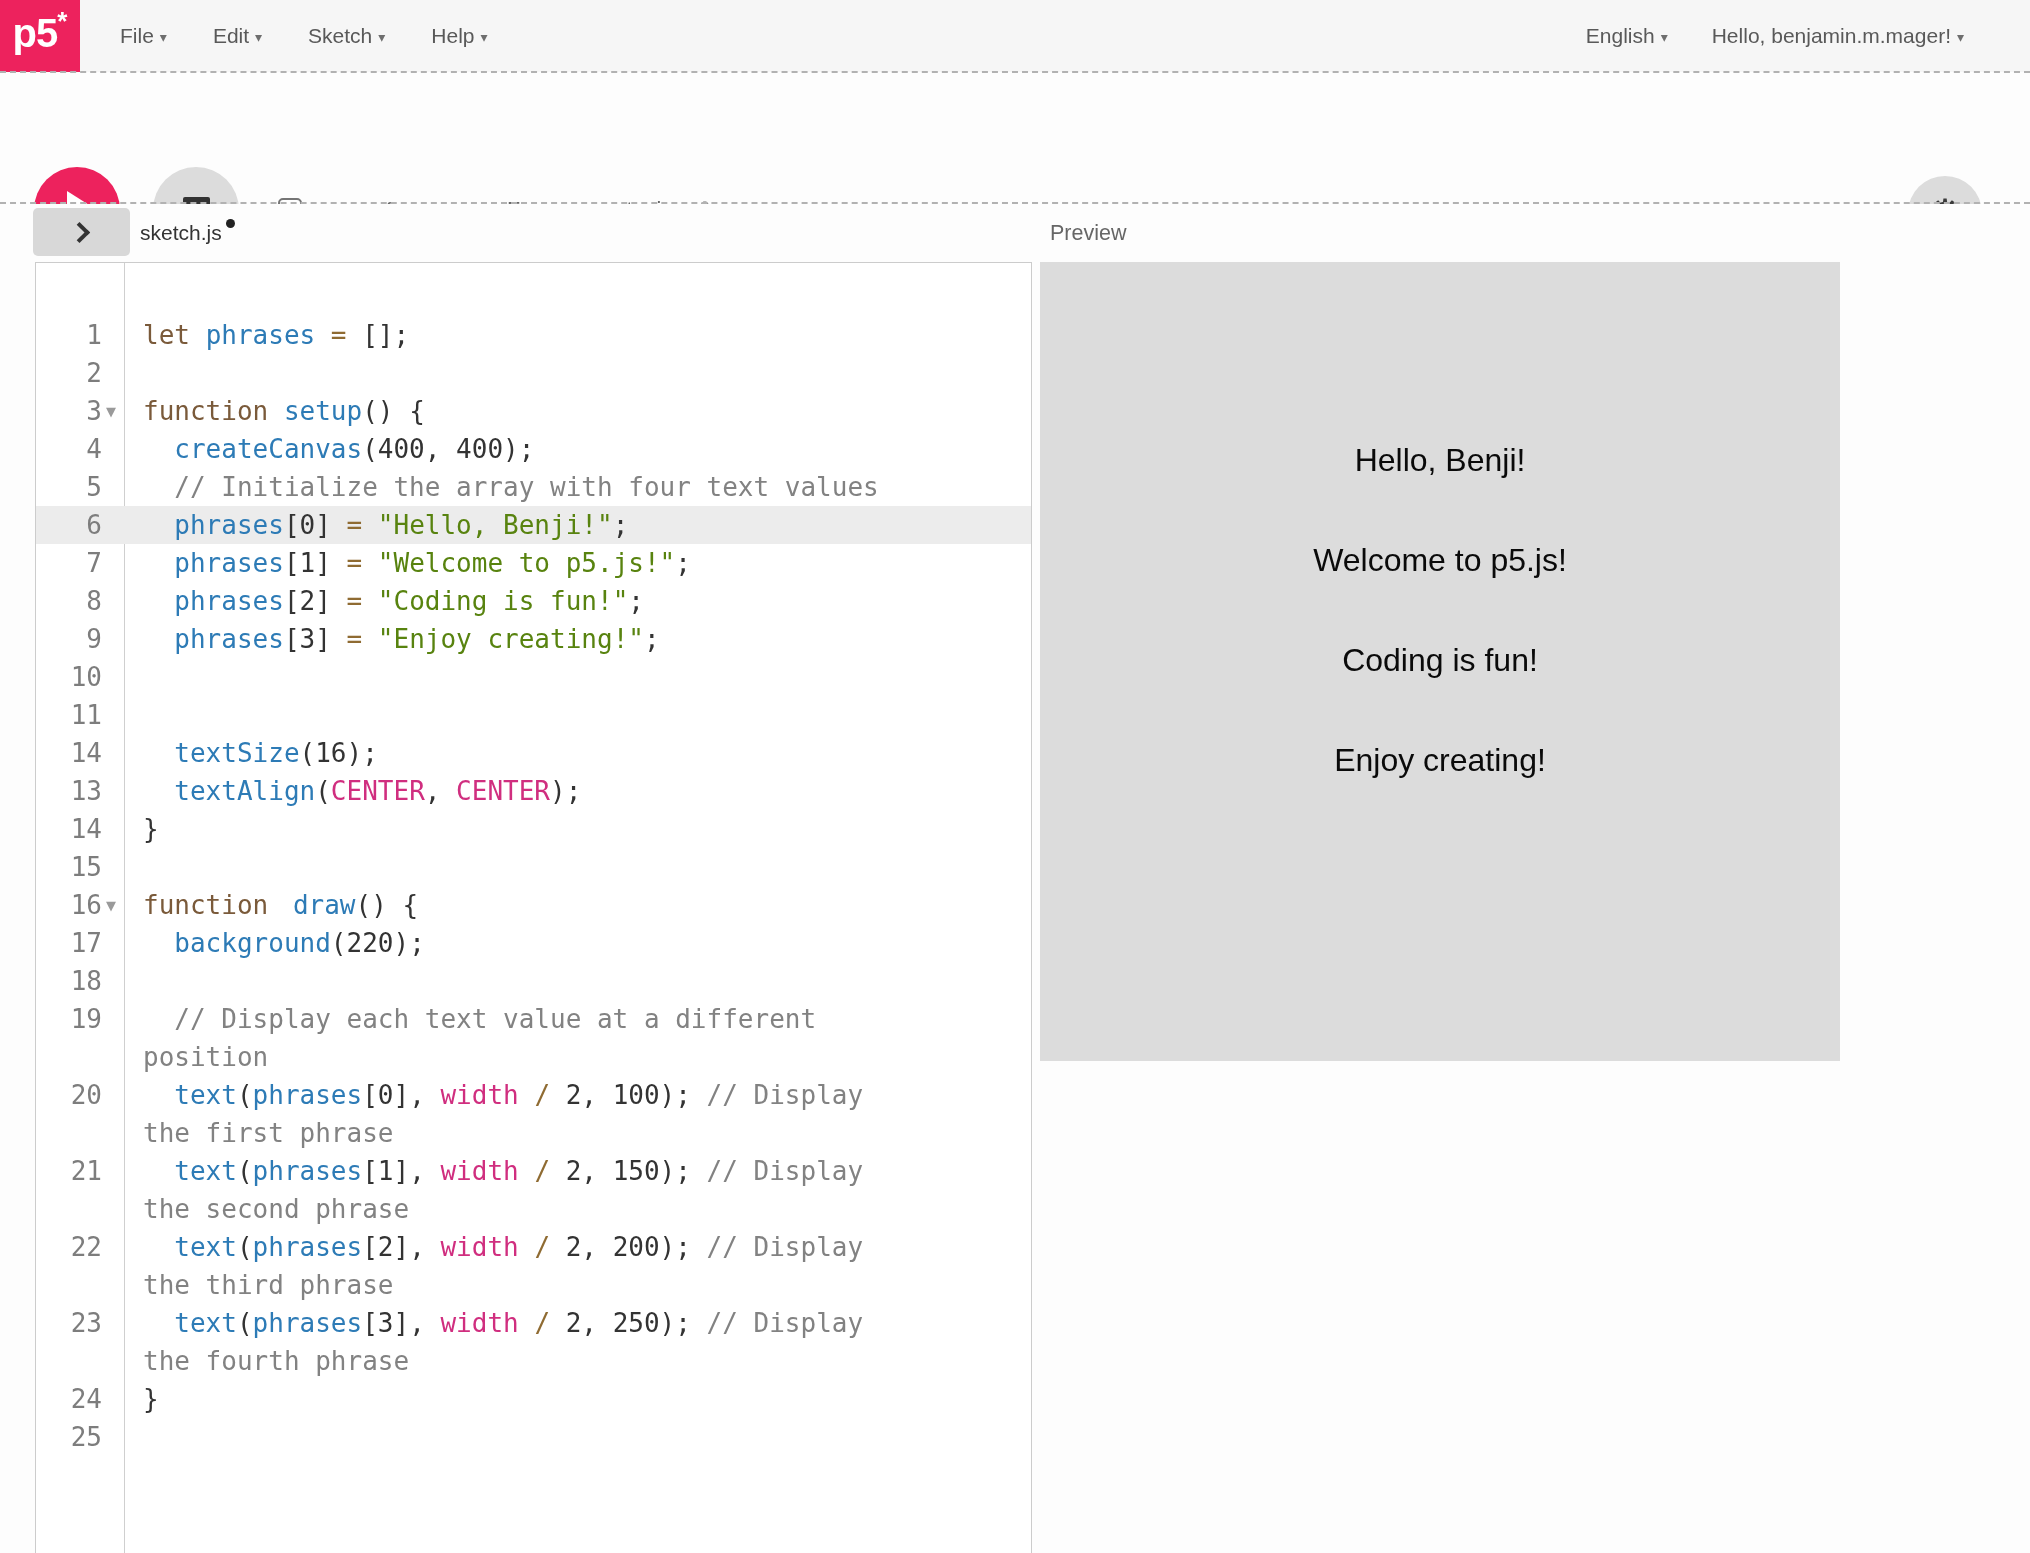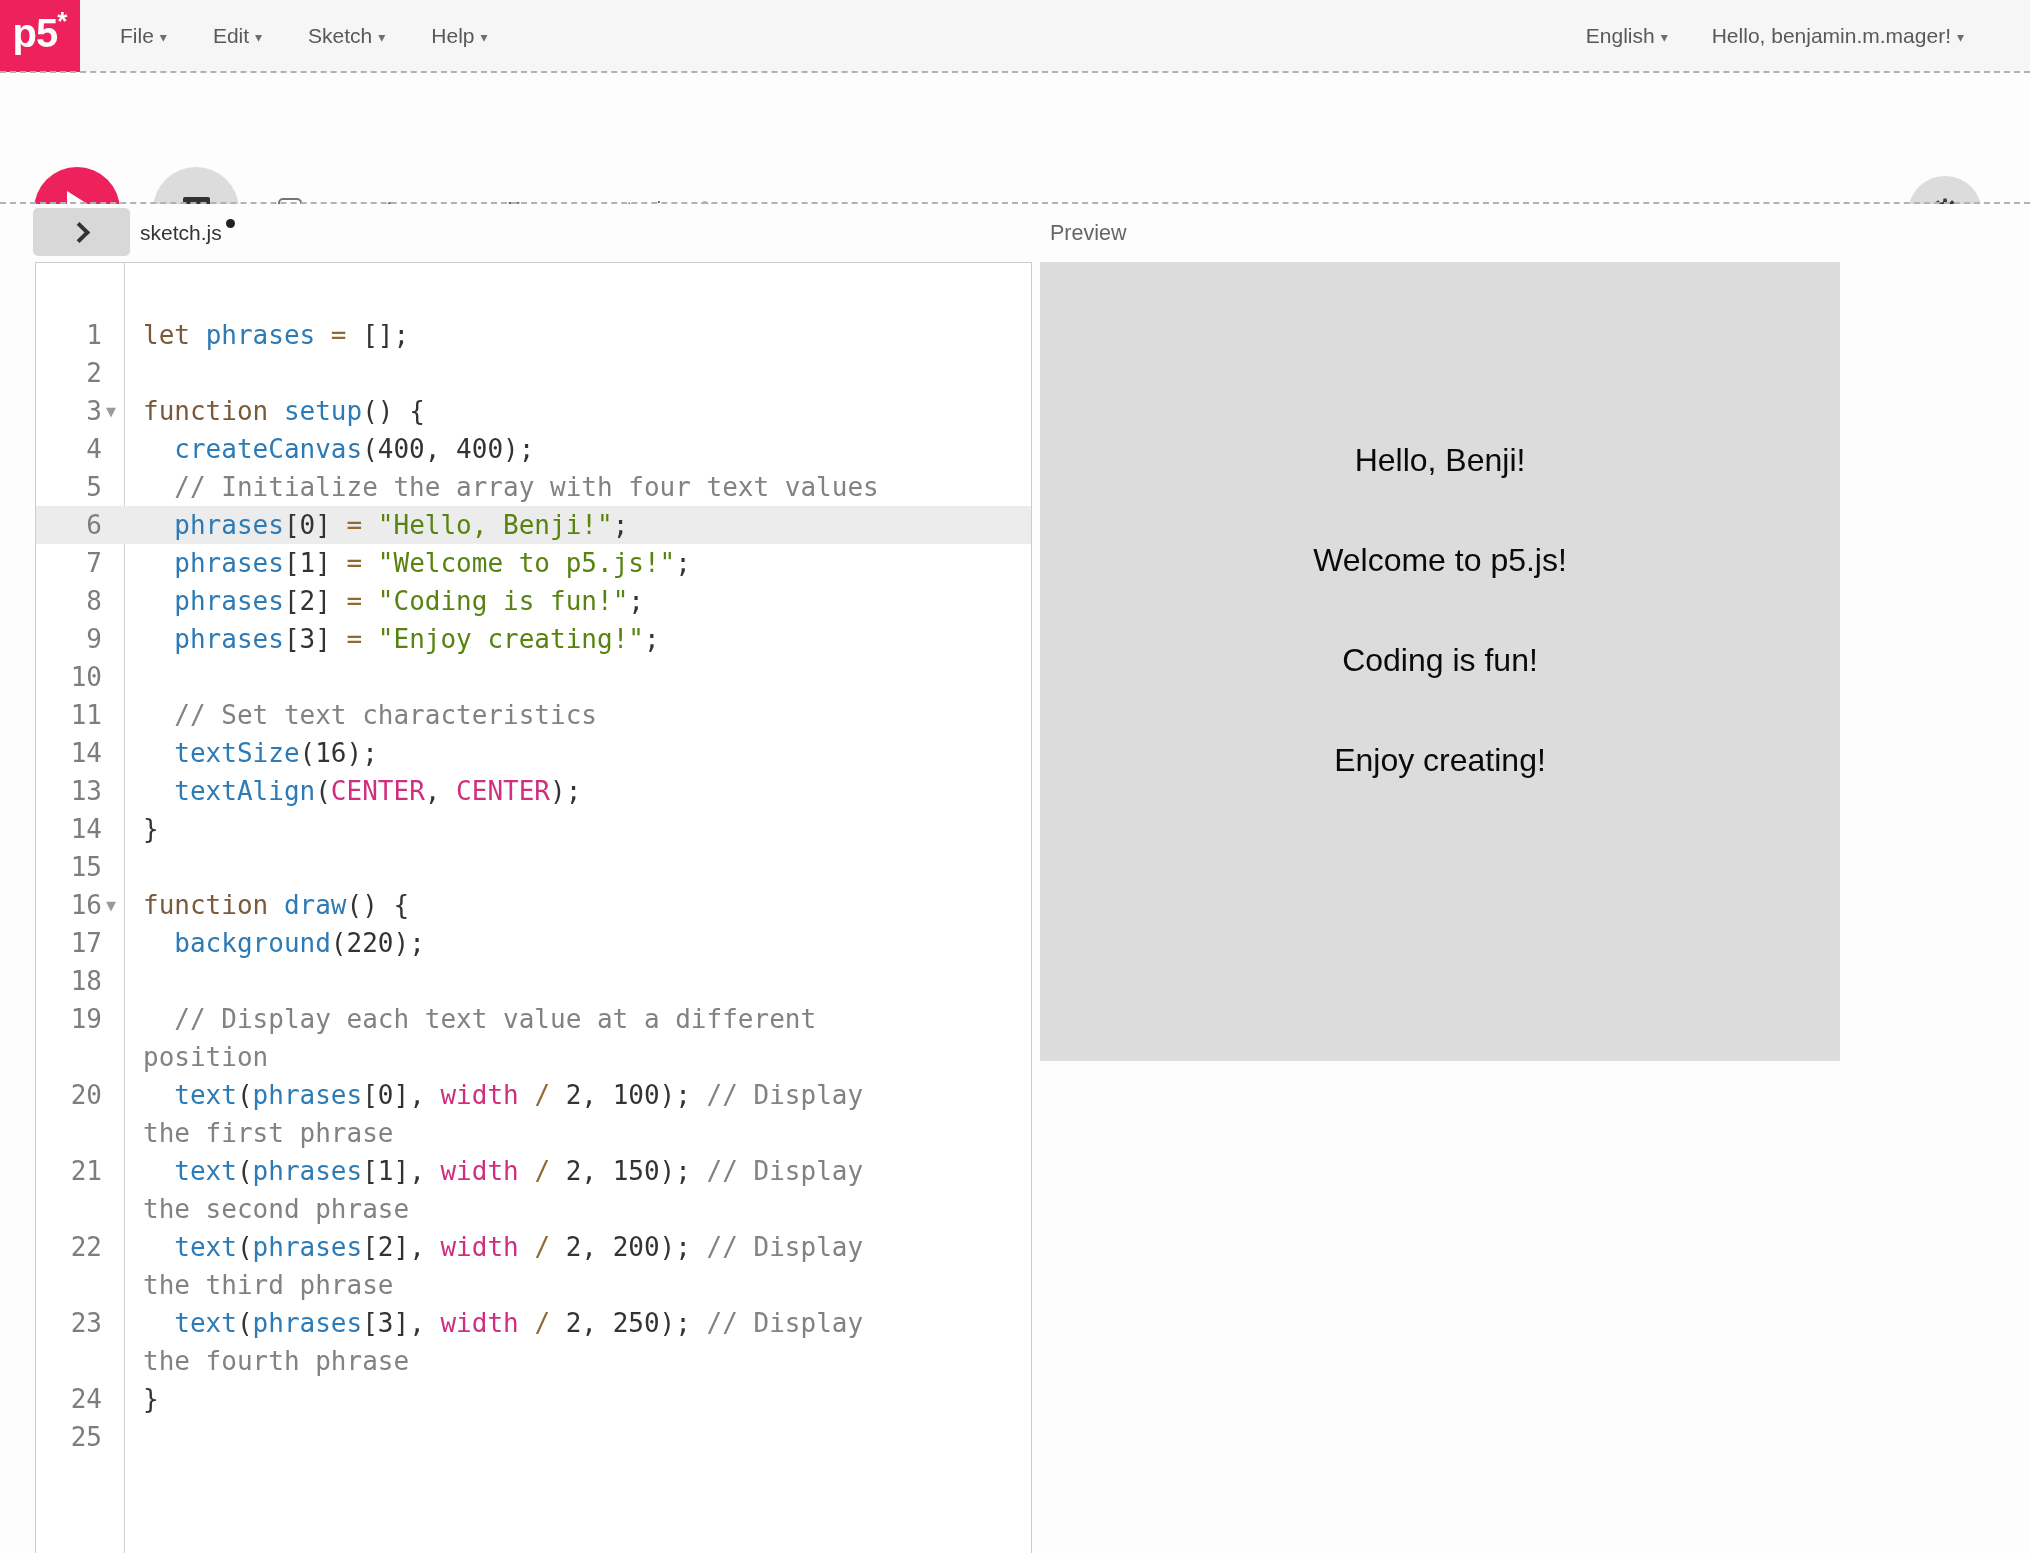--- a/index.html
+++ b/index.html
@@ -165,42 +165,41 @@
         <div class="crow">
           <span class="lnum">9</span>
           <span class="ccode"><span style="color: rgb(51, 51, 51);">  </span><span style="color: rgb(45, 123, 182);">phrases</span><span style="color: rgb(51, 51, 51);">[3] </span><span style="color: rgb(143, 107, 50);">=</span><span style="color: rgb(51, 51, 51);"> </span><span style="color: rgb(88, 131, 15);">"Enjoy creating!"</span><span style="color: rgb(51, 51, 51);">;</span></span>
         </div>
         <div class="crow">
           <span class="lnum">10</span>
           <span class="ccode"></span>
         </div>
         <div class="crow">
           <span class="lnum">11</span>
-          <span class="ccode"><span style="color: rgb(130, 130, 130);">  // Set text characteristics</span></span>
         </div>
         <div class="crow">
           <span class="lnum">14</span>
           <span class="ccode"><span style="color: rgb(51, 51, 51);">  </span><span style="color: rgb(45, 123, 182);">textSize</span><span style="color: rgb(51, 51, 51);">(16);</span></span>
         </div>
         <div class="crow">
           <span class="lnum">13</span>
           <span class="ccode"><span style="color: rgb(51, 51, 51);">  </span><span style="color: rgb(45, 123, 182);">textAlign</span><span style="color: rgb(51, 51, 51);">(</span><span style="color: rgb(208, 46, 127);">CENTER</span><span style="color: rgb(51, 51, 51);">, </span><span style="color: rgb(208, 46, 127);">CENTER</span><span style="color: rgb(51, 51, 51);">);</span></span>
         </div>
         <div class="crow">
           <span class="lnum">14</span>
           <span class="ccode"><span style="color: rgb(51, 51, 51);">}</span></span>
         </div>
         <div class="crow">
           <span class="lnum">15</span>
           <span class="ccode"></span>
         </div>
         <div class="crow">
           <span class="lnum">16</span>
           <span class="fold">▼</span>
-          <span class="ccode"><span style="color: rgb(122, 90, 58);">function</span><span style="color: rgb(51, 51, 51);"> </span><span style="color: rgb(45, 123, 182);">draw</span><span style="color: rgb(51, 51, 51);">() {</span></span>
+          <span class="ccode"><span style="color: rgb(122, 90, 58);">function</span><span style="color: rgb(51, 51, 51);"> </span><span style="color: rgb(45, 123, 182); margin-left: 9px;">draw</span><span style="color: rgb(51, 51, 51);">() {</span></span>
         </div>
         <div class="crow">
           <span class="lnum">17</span>
           <span class="ccode"><span style="color: rgb(51, 51, 51);">  </span><span style="color: rgb(45, 123, 182);">background</span><span style="color: rgb(51, 51, 51);">(220);</span></span>
         </div>
         <div class="crow">
           <span class="lnum">18</span>
           <span class="ccode"></span>
         </div>
         <div class="crow">

